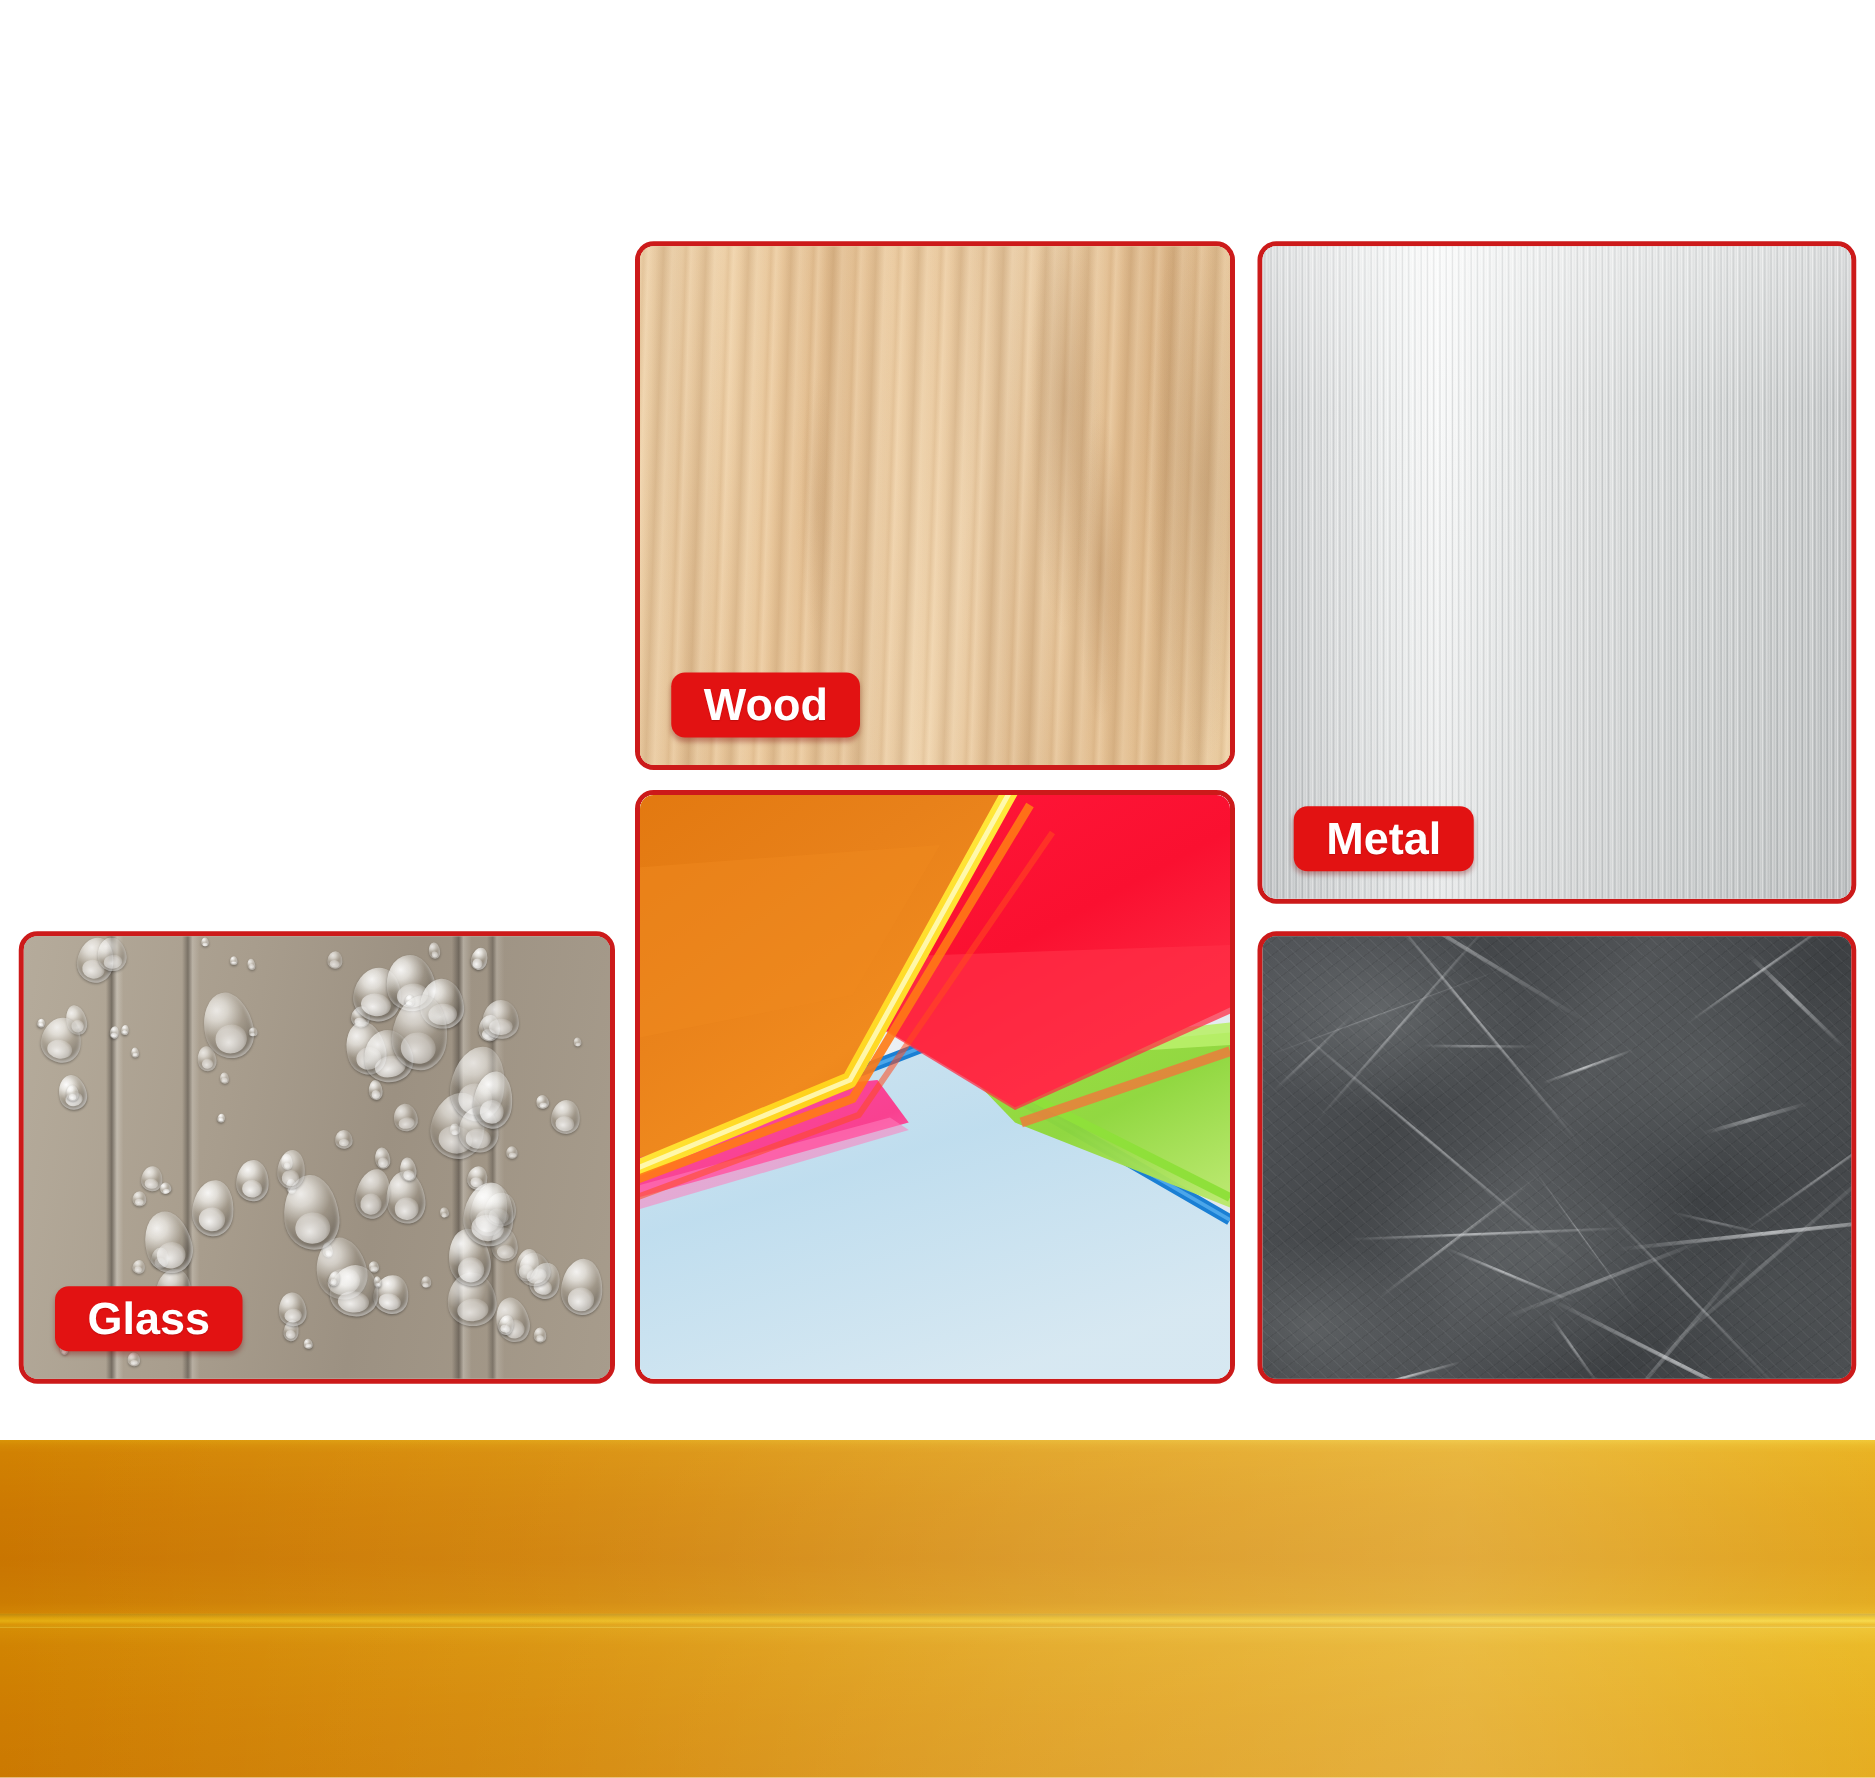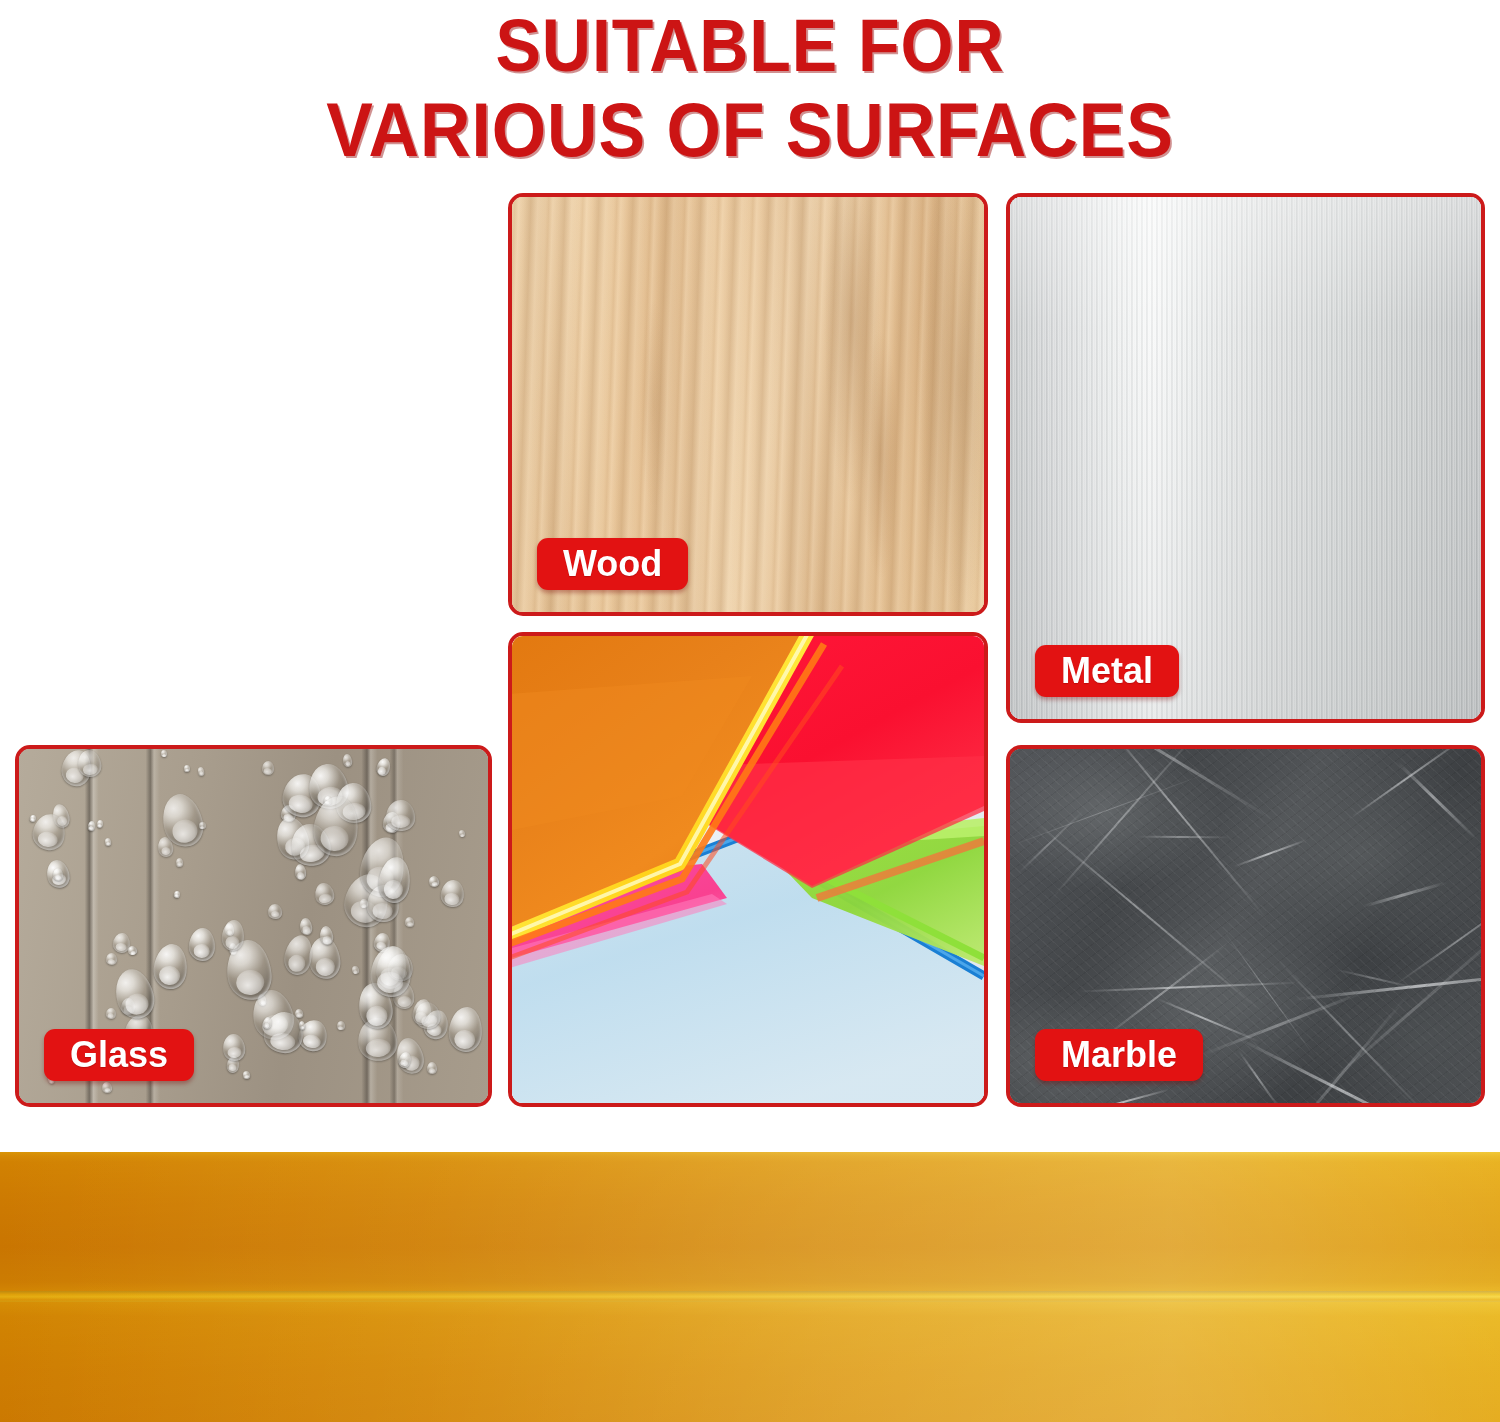--- a/index.html
+++ b/index.html
@@ -244,24 +244,20 @@
       rgba(255,255,255,0.22) 78%,
       rgba(255,255,255,0.10) 100%);
     pointer-events:none;
   }
 </style>
 </head>
 <body>
 
 <div id="page">
 
-  <div id="title-block">
-    <span class="title-line l1">SUITABLE FOR</span>
-    <span class="title-line l2">VARIOUS OF SURFACES</span>
-  </div>
 
 
   <div class="card" id="card-wood">
     <div class="tex tex-wood"></div>
     <div class="badge" id="badge-wood">
       <span>Wood</span>
     </div>
   </div>
 
   <div class="card" id="card-glass">
@@ -468,23 +464,20 @@
           <div class="vein" style="width: 278.4px; height: 2.2px; left: 392.2px; top: 275.6px; transform: rotate(-51deg); opacity: 0.61;"></div>
           <div class="vein" style="width: 281.8px; height: 2.5px; left: 283.1px; top: 233.7px; transform: rotate(-6.1deg); opacity: 0.8;"></div>
           <div class="vein" style="width: 168.1px; height: 1.6px; left: 70.5px; top: 240.7px; transform: rotate(-37.3deg); opacity: 0.56;"></div>
           <div class="vein" style="width: 78.2px; height: 1.8px; left: 221.8px; top: 102.7px; transform: rotate(-20.1deg); opacity: 0.8;"></div>
           <div class="vein" style="width: 157.2px; height: 2.4px; left: 322.6px; top: 24.7px; transform: rotate(-35.1deg); opacity: 0.65;"></div>
           <div class="vein" style="width: 72.6px; height: 2px; left: 212.7px; top: 329.6px; transform: rotate(54.8deg); opacity: 0.54;"></div>
           <div class="vein" style="width: 172.7px; height: 1.5px; left: 368.3px; top: 186.1px; transform: rotate(-35.3deg); opacity: 0.49;"></div>
           <div class="vein" style="width: 89.8px; height: 1.8px; left: -4.2px; top: 91.8px; transform: rotate(-43.8deg); opacity: 0.37;"></div>
         </div>
     </div>
-    <div class="badge" id="badge-marble">
-      <span>Marble</span>
-    </div>
   </div>
 
   <div id="blade">
     <div class="blade-band" id="blade-top"></div>
     <div class="blade-band" id="blade-crease"></div>
     <div class="blade-band" id="blade-bottom"></div>
     <div id="blade-sheen"></div>
   </div>
 
 </div>

